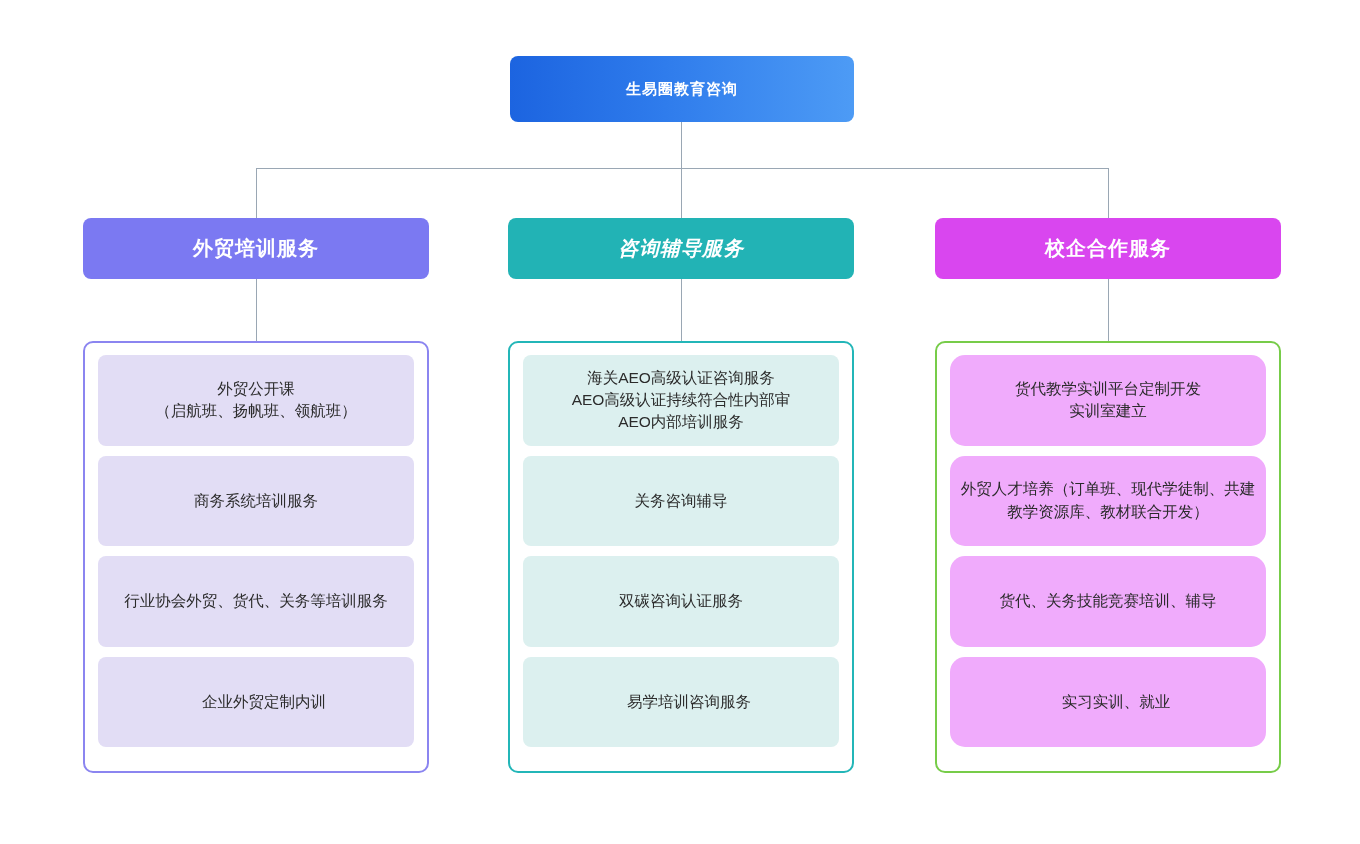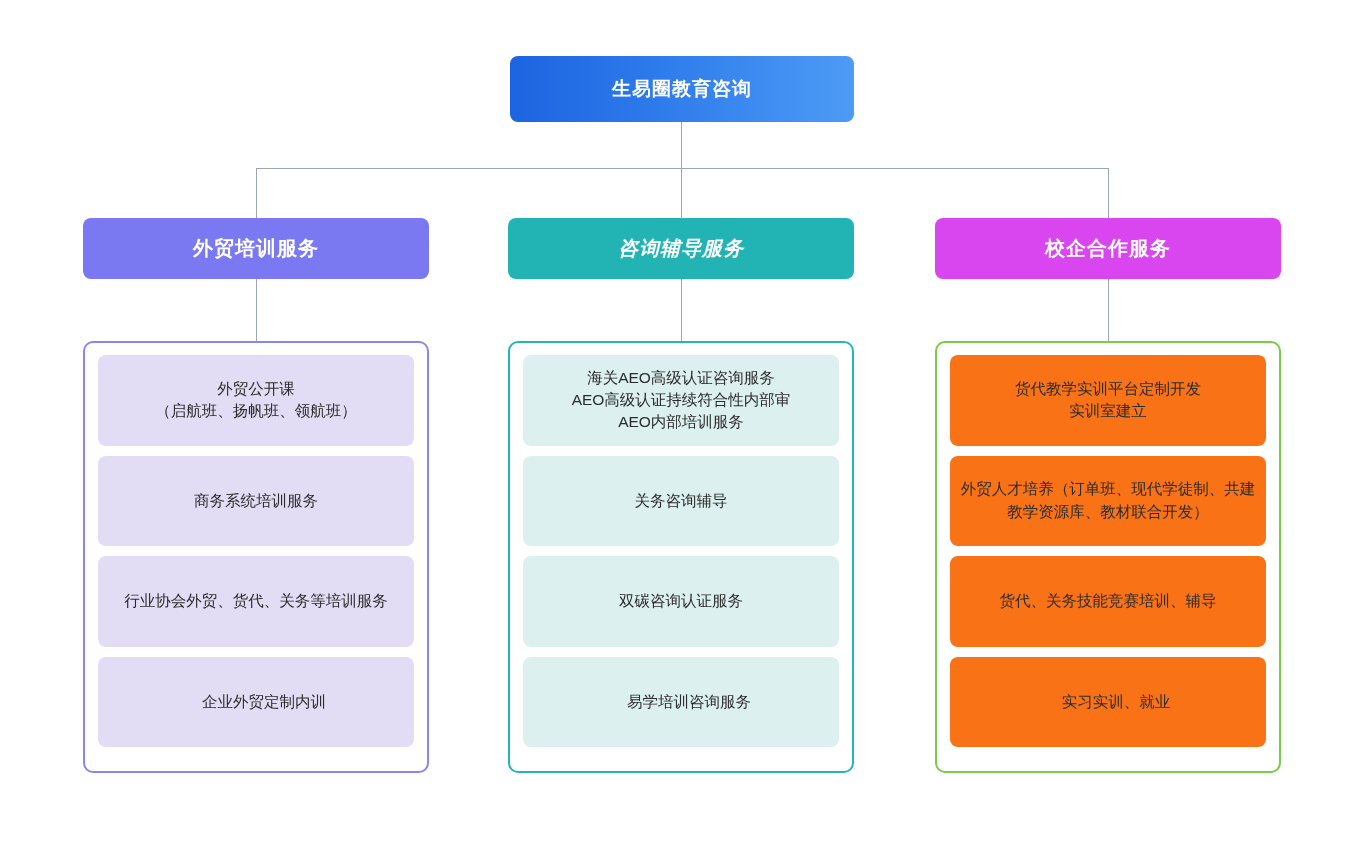--- a/index.html
+++ b/index.html
@@ -25,21 +25,21 @@
   
   .root-node {
     position: absolute;
     left: 510px;
     top: 56px;
     width: 344px;
     height: 66px;
     border-radius: 8px;
     background: linear-gradient(90deg, #1c64e0 0%, #2f7cec 45%, #4d9bf5 100%);
     color: #ffffff;
-    font-size: 19px;
+    font-size: 15px;
     font-weight: bold;
     letter-spacing: 1px;
     display: flex;
     align-items: center;
     justify-content: center;
     box-sizing: border-box;
   }
 
   
   .connector {
@@ -128,21 +128,21 @@
   .branch-1 .branch-item   { background: #e2ddf5; }
 
   
   .branch-2 .branch-header { background: #22b3b5; font-style: italic; }
   .branch-2 .branch-box    { border-color: #23b6b8; }
   .branch-2 .branch-item   { background: #dcf0ef; }
 
   
   .branch-3 .branch-header { background: #d946ef; }
   .branch-3 .branch-box    { border-color: #77cc49; }
-  .branch-3 .branch-item   { background: #f97316; }
+  .branch-3 .branch-item   { background: #f0abfc; border-radius: 15px; }
 </style>
 </head>
 <body>
 
 <div class="chart">
 
   <div class="root-node">生易圈教育咨询</div>
 
   <div class="connector conn-v-root"></div>
   <div class="connector conn-h-main"></div>

